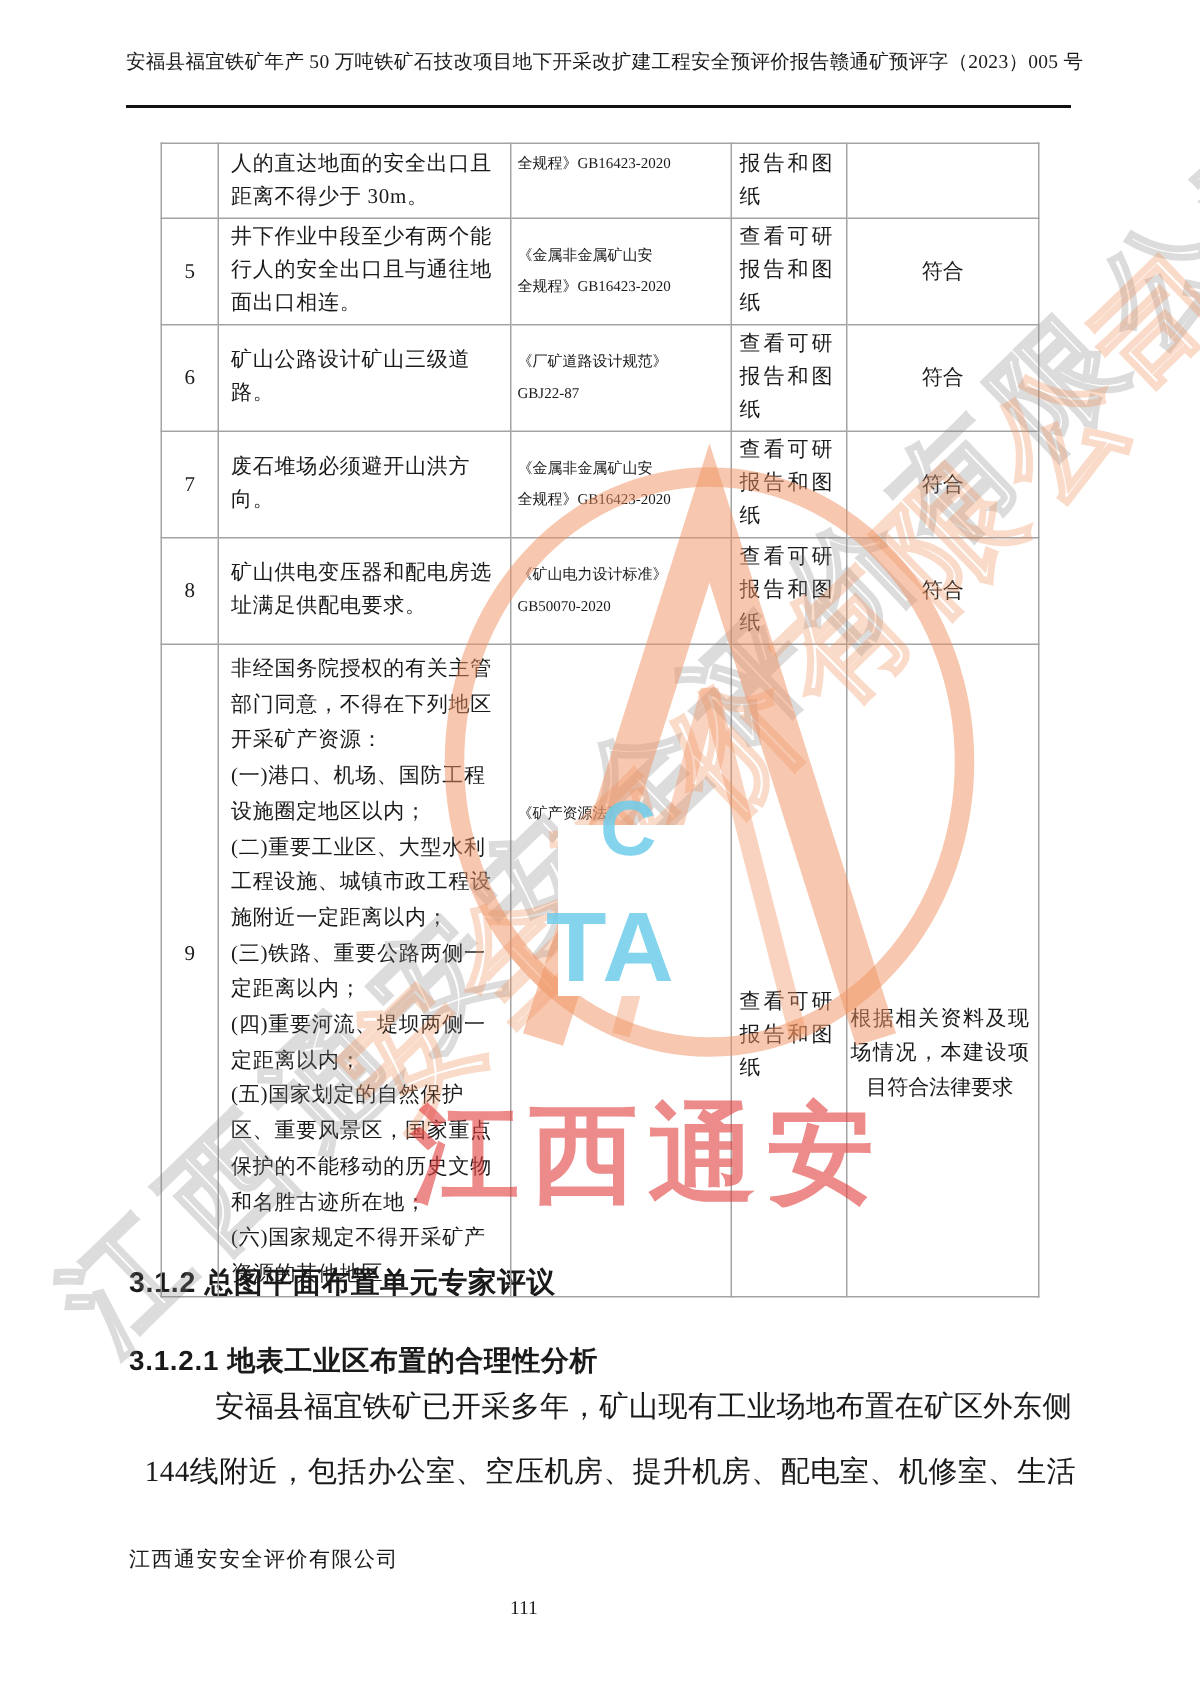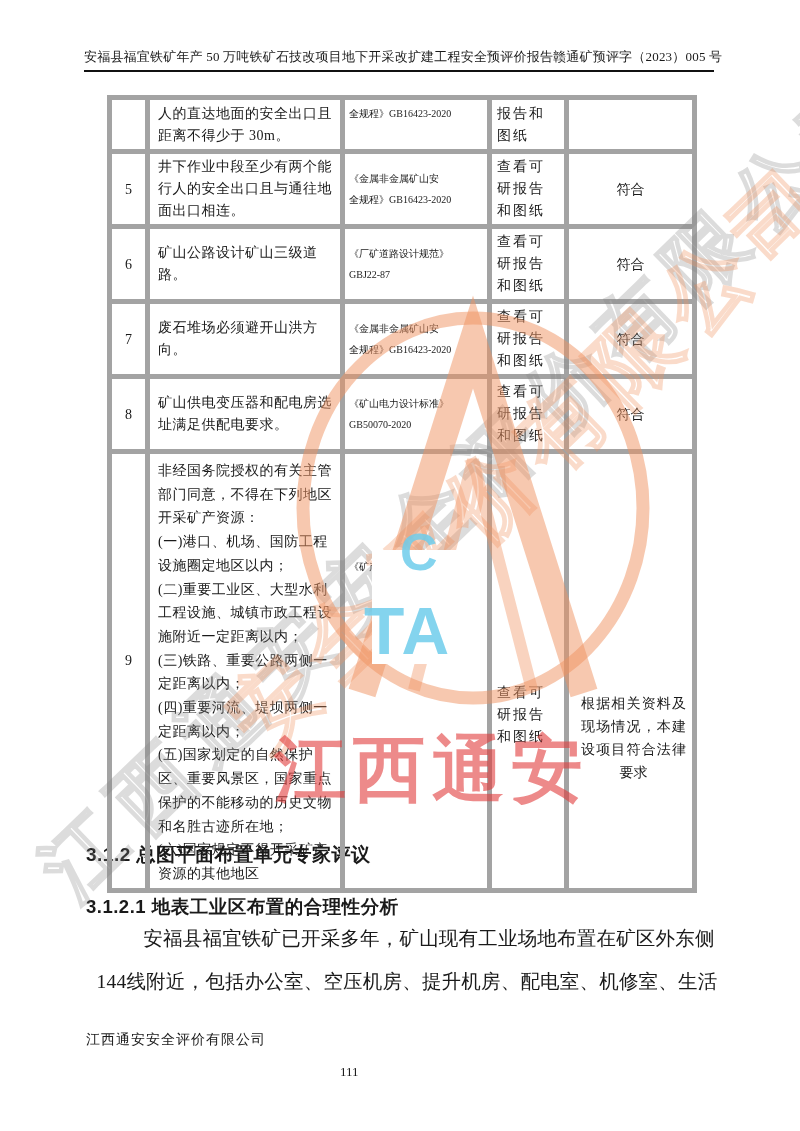--- a/index.html
+++ b/index.html
@@ -1,46 +1,46 @@
 <!DOCTYPE html>
 <html><head>
 <meta charset="utf-8">
 <style>
   html,body{margin:0;padding:0;}
   body{width:800px;height:1131px;position:relative;background:#ffffff;overflow:hidden;
        font-family:"Liberation Serif","DejaVu Serif",serif;color:#1a1a1a;}
   .abs{position:absolute;}
 
   
-  .header{left:84px;top:48px;width:630px;display:flex;justify-content:space-between;
+  .header{left:84px;top:32px;width:630px;display:flex;justify-content:space-between;
           font-size:13px;letter-spacing:0.2px;white-space:nowrap;}
   .header-rule{left:84px;top:70px;width:630px;border-top:2px solid #111;height:0;}
 
   
   .tbl-wrap{left:107px;top:95px;width:586px;z-index:1;}
   table{border-collapse:collapse;table-layout:fixed;width:586px;}
-  td{border:5px solid #a3a3a3;font-size:14px;line-height:21px;overflow:hidden;
+  td{border:1px solid #a3a3a3;font-size:14px;line-height:21px;overflow:hidden;
      vertical-align:middle;padding:2px 8px;}
   col.c-no{width:38px;} col.c-desc{width:195px;} col.c-std{width:147px;}
   col.c-mth{width:77px;} col.c-res{width:128px;}
   tr.r-cont{height:48px;} tr.r-5{height:62px;} tr.r-6{height:64px;}
   tr.r-7{height:64px;} tr.r-8{height:60px;} tr.r-9{height:428px;}
   td.no{text-align:center;padding:2px 2px;}
   td.desc{white-space:pre-line;letter-spacing:0.5px;line-height:22px;}
   td.std{white-space:pre-line;font-size:10px;padding:2px 4px;line-height:21px;}
   td.mth{letter-spacing:2px;padding:2px 5px;line-height:22px;}
   td.res{text-align:center;}
   tr.r-cont td{vertical-align:top;padding-top:3px;}
   tr.r-9 td{vertical-align:top;}
   tr.r-9 td.no{padding-top:196px;text-align:center;}
   tr.r-9 td.desc{padding-top:5px;line-height:23.7px;}
   tr.r-9 td.std{padding-top:102px;}
   tr.r-9 td.mth{padding-top:228px;}
   tr.r-9 td.res{padding-top:238px;text-align:justify;text-align-last:center;
-                line-height:23px;padding-left:12px;padding-right:6px;}
+                line-height:23px;padding-left:2px;padding-right:6px;}
 
   
   .h1{left:86px;top:842px;font-family:"Liberation Sans","DejaVu Sans",sans-serif;
       font-weight:bold;font-size:19px;letter-spacing:0.5px;}
   .h2{left:86px;top:894px;font-family:Liberation Sans, sans-serif;
       font-weight:bold;font-size:18.5px;letter-spacing:0.5px;}
   .para{left:86px;top:917px;width:642px;font-size:19.5px;line-height:43px;
         white-space:pre-line;text-indent:44px;letter-spacing:0.2px;text-align:center;}
   .footer-company{left:86px;top:1031px;font-size:14px;letter-spacing:1px;}
   .footer-page{left:340px;top:1064px;font-size:13px;text-align:right;}

